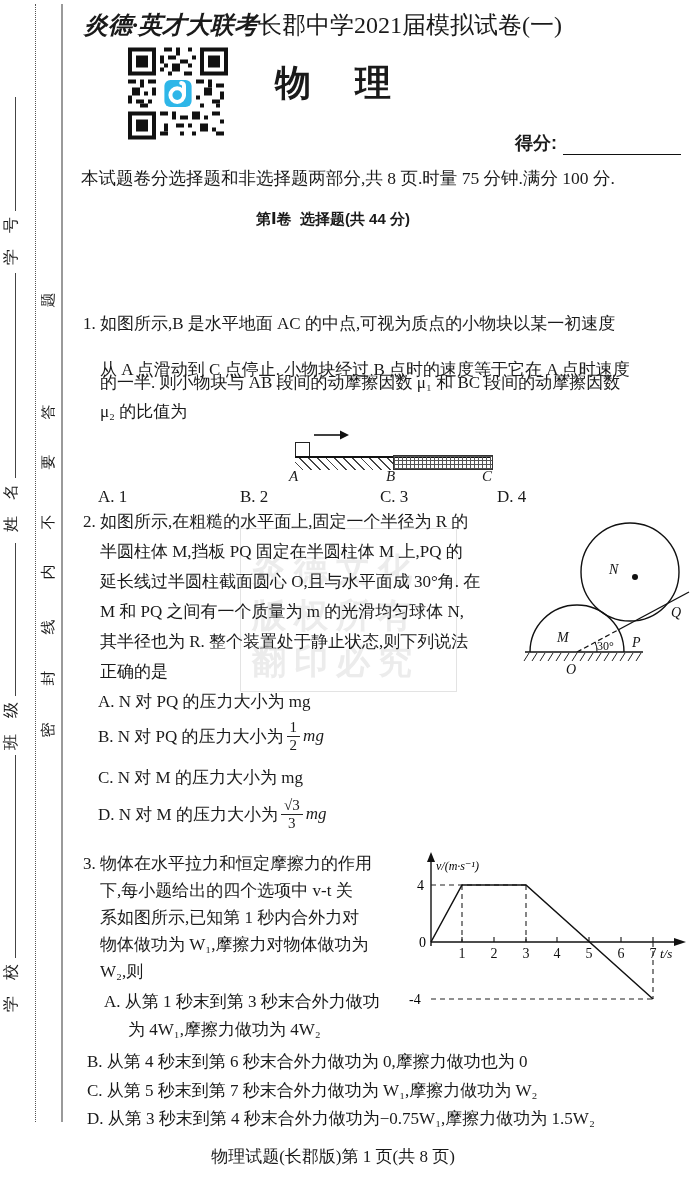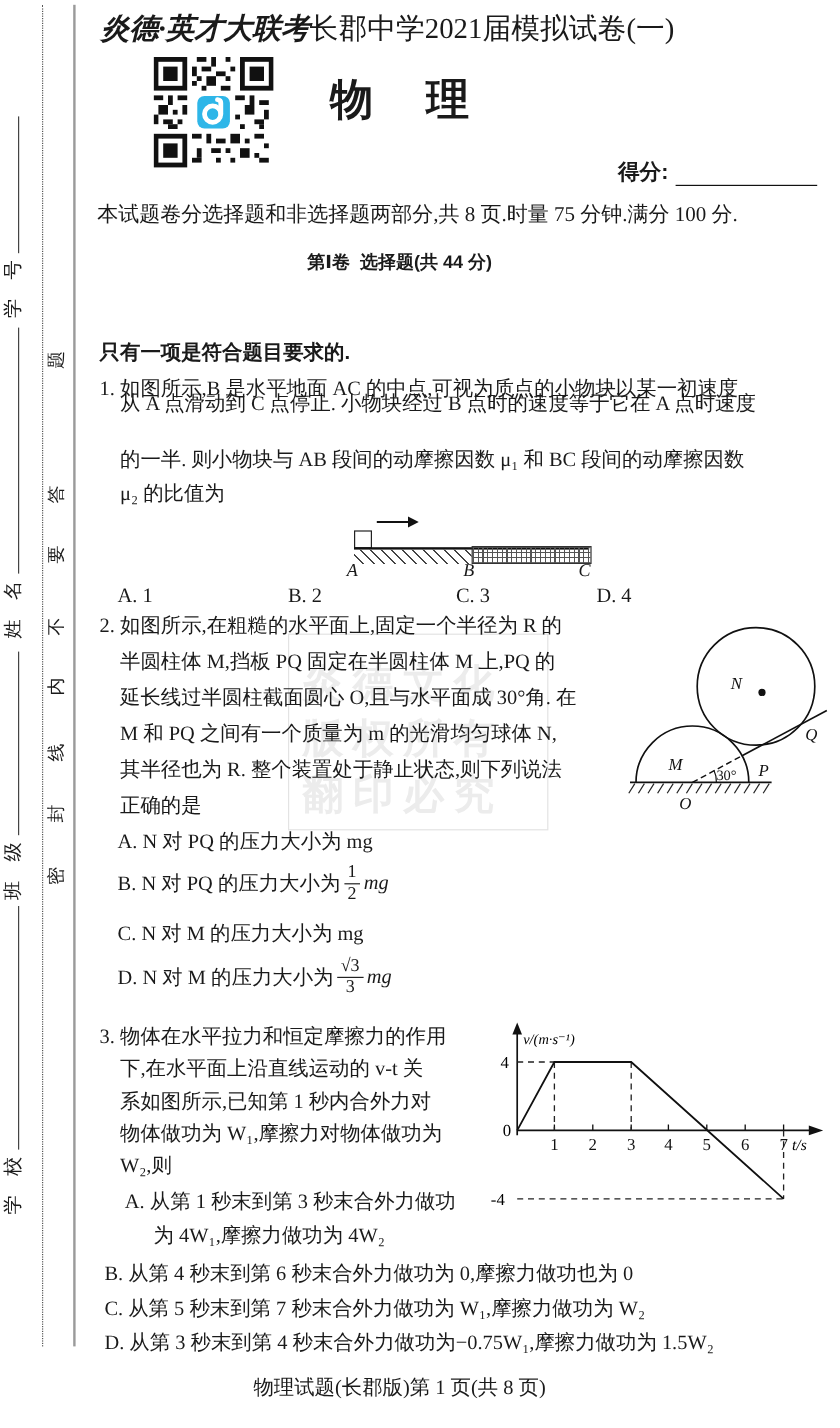--- a/index.html
+++ b/index.html
@@ -170,24 +170,23 @@
   </svg>
 
   <div class="t subject ctr hei">物理</div>
 
   <div class="t score-label hei">得分:</div>
   <div class="abs score-line"></div>
 
   <div class="t" style="left:81px;top:168px;font-size:17.5px">本试题卷分选择题和非选择题两部分,共 8 页.时量 75 分钟.满分 100 分.</div>
 
   <div class="t hei ctr" style="left:83px;top:210px;width:500px;font-size:15px">第Ⅰ卷  选择题(共 44 分)</div>
-  <div class="t hei" style="left:83px;top:283px">只有一项是符合题目要求的.</div>
 
   <div class="t" style="left:83px;top:313px">1. 如图所示,B 是水平地面 AC 的中点,可视为质点的小物块以某一初速度</div>
-  <div class="t" style="left:100px;top:326px">从 A 点滑动到 C 点停止. 小物块经过 B 点时的速度等于它在 A 点时速度</div>
+  <div class="t" style="left:100px;top:359px">从 A 点滑动到 C 点停止. 小物块经过 B 点时的速度等于它在 A 点时速度</div>
   <div class="t" style="left:100px;top:372px">的一半. 则小物块与 AB 段间的动摩擦因数 μ₁ 和 BC 段间的动摩擦因数</div>
   <div class="t" style="left:100px;top:401px">μ₂ 的比值为</div>
 
   <div class="abs q1fig">
     <svg style="position:absolute;left:30px;top:2px" width="36" height="13" viewBox="0 0 36 13">
       <line x1="1" y1="7" x2="28" y2="7" stroke="#111" stroke-width="1.6"></line>
       <polygon points="27,2.5 36,7 27,11.5" fill="#111"></polygon>
     </svg>
     <div class="q1-block"></div>
     <div class="q1-surface"></div>
@@ -248,21 +247,21 @@
   <div class="t" style="left:98px;top:691px">A. N 对 PQ 的压力大小为 mg</div>
   <div class="optrow" style="left:98px;top:716px;height:40px">
     <span>B. N 对 PQ 的压力大小为</span><span class="frac"><span class="num">1</span><span class="den">2</span></span><span class="it">mg</span>
   </div>
   <div class="t" style="left:98px;top:767px">C. N 对 M 的压力大小为 mg</div>
   <div class="optrow" style="left:98px;top:792px;height:44px">
     <span>D. N 对 M 的压力大小为</span><span class="frac"><span class="num">√3</span><span class="den">3</span></span><span class="it">mg</span>
   </div>
 
   <div class="t" style="left:83px;top:853px">3. 物体在水平拉力和恒定摩擦力的作用</div>
-  <div class="t" style="left:100px;top:880px">下,在水平面上沿直线运动的 v-t 关</div>
+  <div class="t" style="left:100px;top:880px">下,每小题给出的四个选项中 v-t 关</div>
   <div class="t" style="left:100px;top:907px">系如图所示,已知第 1 秒内合外力对</div>
   <div class="t" style="left:100px;top:934px">物体做功为 W₁,摩擦力对物体做功为</div>
   <div class="t" style="left:100px;top:961px">W₂,则</div>
   <div class="t" style="left:104px;top:991px">A. 从第 1 秒末到第 3 秒末合外力做功</div>
   <div class="t" style="left:128px;top:1019px">为 4W₁,摩擦力做功为 4W₂</div>
   <div class="t" style="left:87px;top:1051px">B. 从第 4 秒末到第 6 秒末合外力做功为 0,摩擦力做功也为 0</div>
   <div class="t" style="left:87px;top:1080px">C. 从第 5 秒末到第 7 秒末合外力做功为 W₁,摩擦力做功为 W₂</div>
   <div class="t" style="left:87px;top:1108px">D. 从第 3 秒末到第 4 秒末合外力做功为−0.75W₁,摩擦力做功为 1.5W₂</div>
 
   <svg class="abs" style="left:408px;top:850px" width="290" height="170" viewBox="0 0 290 170">

